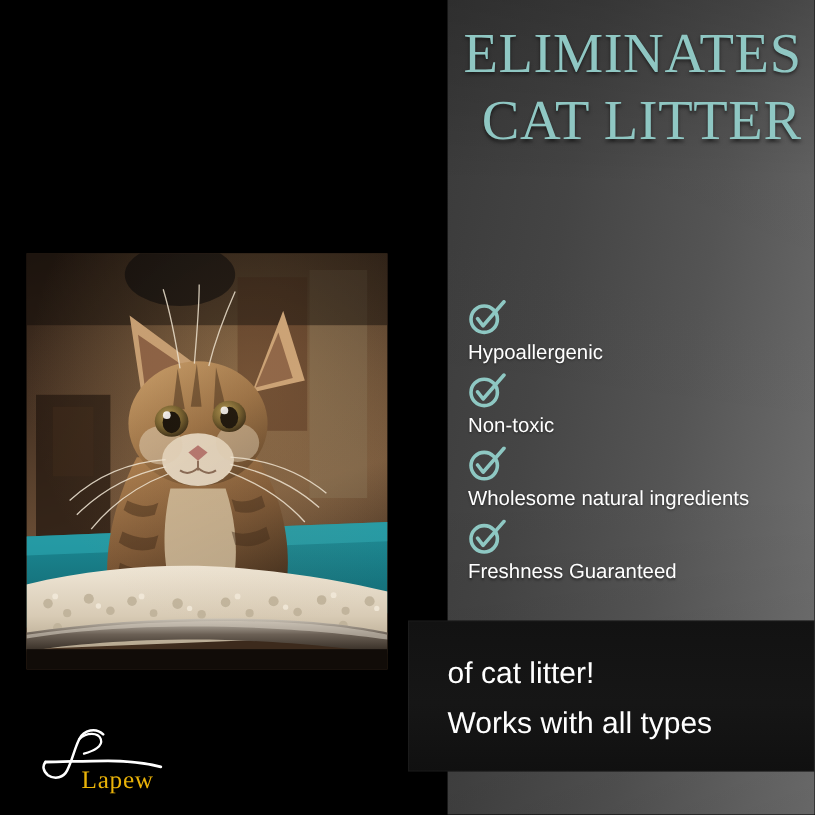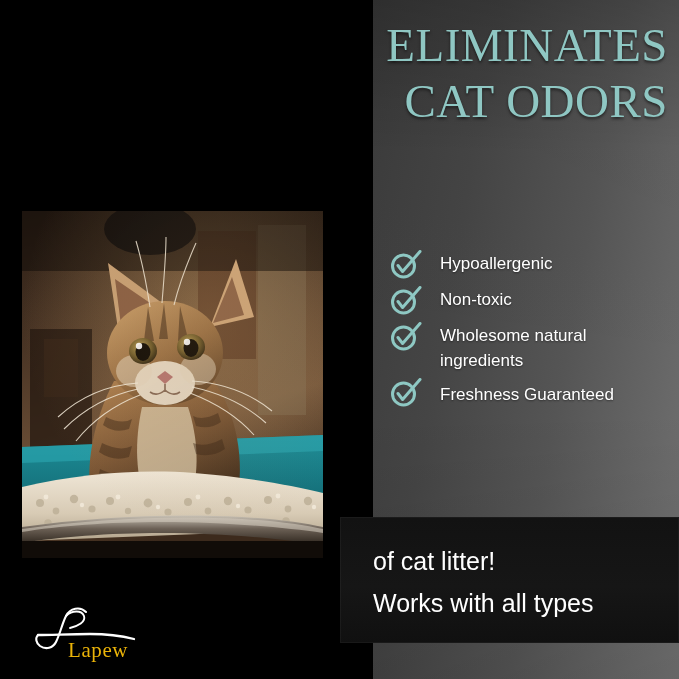--- a/index.html
+++ b/index.html
@@ -70,22 +70,23 @@
   .features {
     position: absolute;
     left: 390px;
     top: 251px;
     width: 280px;
   }
   .feature-row {
     display: flex;
     align-items: flex-start;
     margin-bottom: 6px;
-  }
-  .feature-row:last-child { margin-bottom: 0; align-items: center; }
+    flex-direction: column;
+  }
+  .feature-row:last-child { margin-bottom: 0; }
   .check-icon {
     flex: 0 0 auto;
     width: 32px;
     height: 30px;
     margin-right: 18px;
     position: relative;
     top: -1px;
   }
   .check-icon svg { display: block; width: 32px; height: 30px; }
   .feature-label {
@@ -144,21 +145,21 @@
 </head>
 <body>
 
 <div id="ad">
 
   <div class="bg-black-left"></div>
   <div class="bg-gray-right"></div>
 
   <div class="headline">
     <span class="hl-line">ELIMINATES</span>
-    <span class="hl-line">CAT ODORS</span>
+    <span class="hl-line">CAT LITTER</span>
   </div>
 
   <div class="photo">
     <svg viewBox="0 0 301 347" preserveAspectRatio="xMidYMid slice" aria-hidden="true">
       <defs>
         <linearGradient id="bgRoom" x1="0" y1="0" x2="0.25" y2="1">
           <stop offset="0%" stop-color="#2a1d14"></stop>
           <stop offset="38%" stop-color="#4a3525"></stop>
           <stop offset="70%" stop-color="#6d5037"></stop>
           <stop offset="100%" stop-color="#3c2a1c"></stop>

